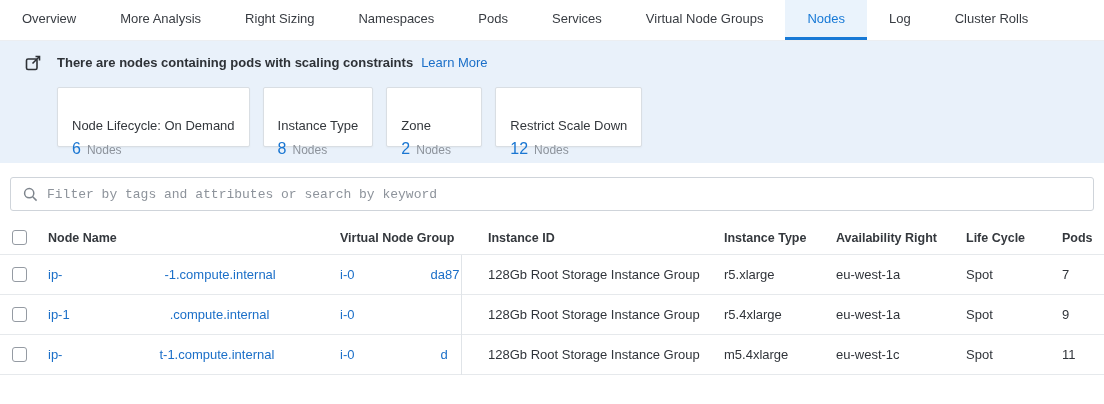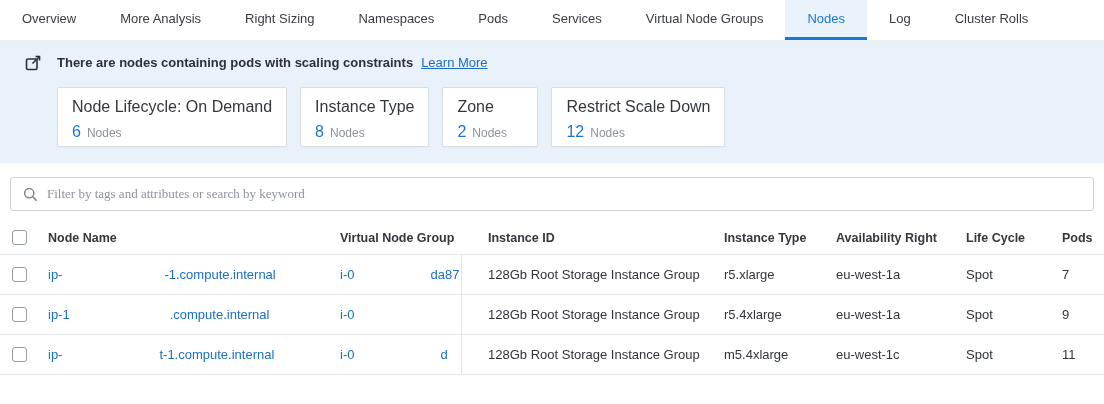--- a/index.html
+++ b/index.html
@@ -22,40 +22,40 @@
   .tab{
     display:flex;align-items:center;padding:0 22px;font-size:13px;color:#383c42;
     cursor:pointer;border-bottom:3px solid transparent;white-space:nowrap;
   }
   .tab.active{color:var(--accent);border-bottom-color:var(--accent);background:#eaf3fc;font-weight:500;}
   
   .banner{background:var(--banner-bg);padding:13px 25px 16px;}
   .banner-head{display:flex;align-items:center;}
   .banner-icon{width:17px;height:17px;flex:0 0 17px;margin-right:15px;}
   .banner-msg{font-size:13px;font-weight:bold;color:#2e3237;}
-  .banner-link{font-size:13px;color:var(--link);text-decoration:underline;margin-left:8px;cursor:pointer;}
+  .banner-link{font-size:13px;color:var(--link);margin-left:8px;cursor:pointer;}
   .cards{display:flex;gap:13px;margin:16px 0 0 32px;}
   .card{
     background:#fff;border:1px solid var(--border);border-radius:2px;
     padding:10px 14px;height:60px;min-width:96px;box-shadow:0 1px 2px rgba(0,0,0,.04);
   }
-  .card-title{font-size:16px;color:#33373c;margin-bottom:7px;white-space:nowrap;}
+  .card-title{font-size:13px;color:#33373c;margin-bottom:7px;white-space:nowrap;margin-top:20px;}
   .card-count-row{display:flex;align-items:baseline;gap:6px;}
   .card-count{font-size:16px;color:#1976d2;}
   .card-unit{font-size:12px;color:var(--text-gray);}
   
   .search-wrap{margin:14px 10px 10px;}
   .search-box{
     display:flex;align-items:center;gap:9px;height:34px;padding:0 12px;
     border:1px solid #cfd4da;border-radius:3px;background:#fff;
   }
   .search-box svg{flex:0 0 15px;}
   .search-box input{
     border:none;outline:none;flex:1;font-size:13px;color:#333;
-    font-family:Liberation Serif, serif;background:transparent;
+    font-family:Liberation Mono, monospace;background:transparent;
   }
   .search-box input::placeholder{color:#8d939b;}
   
   .trow{
     display:grid;
     grid-template-columns:36px 292px 148px 236px 112px 130px 96px 42px;
     align-items:center;height:40px;padding-left:12px;
     border-bottom:1px solid var(--row-border);font-size:13px;
   }
   .trow.thead{height:34px;font-size:12.5px;font-weight:bold;color:#34383d;}

